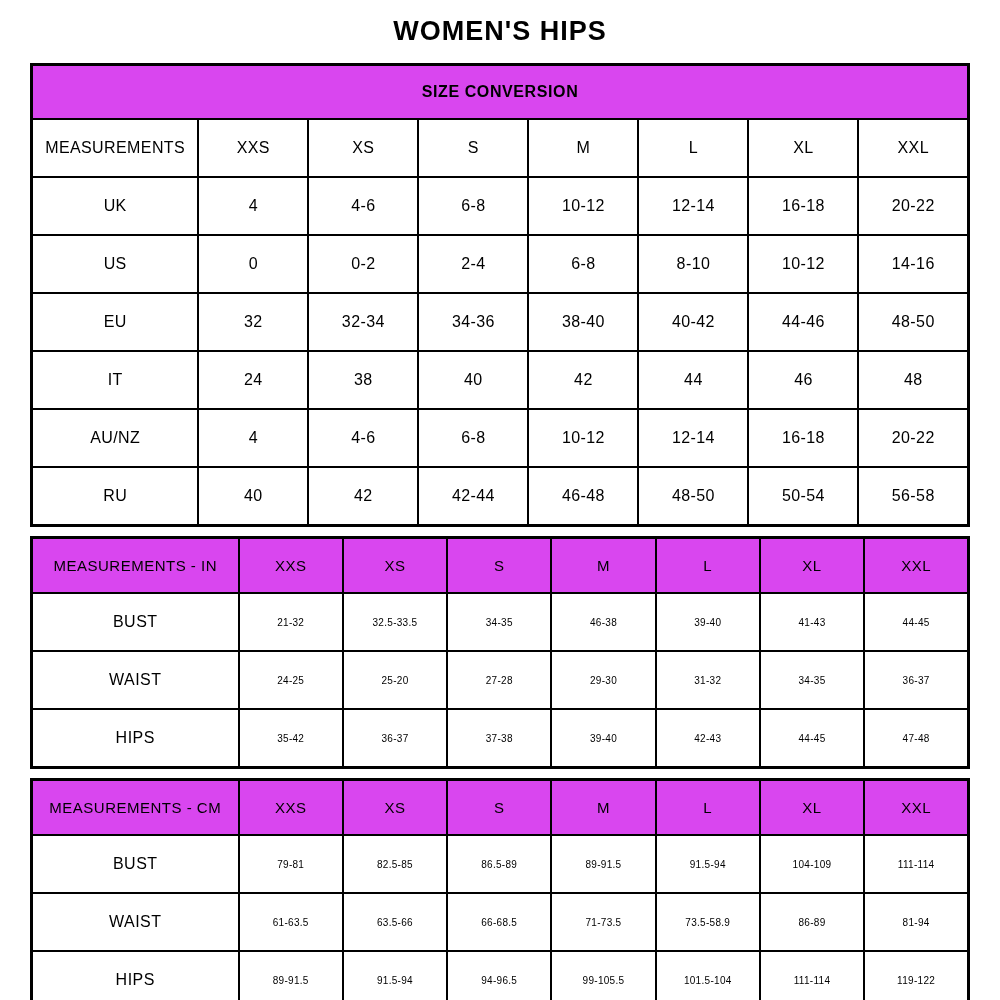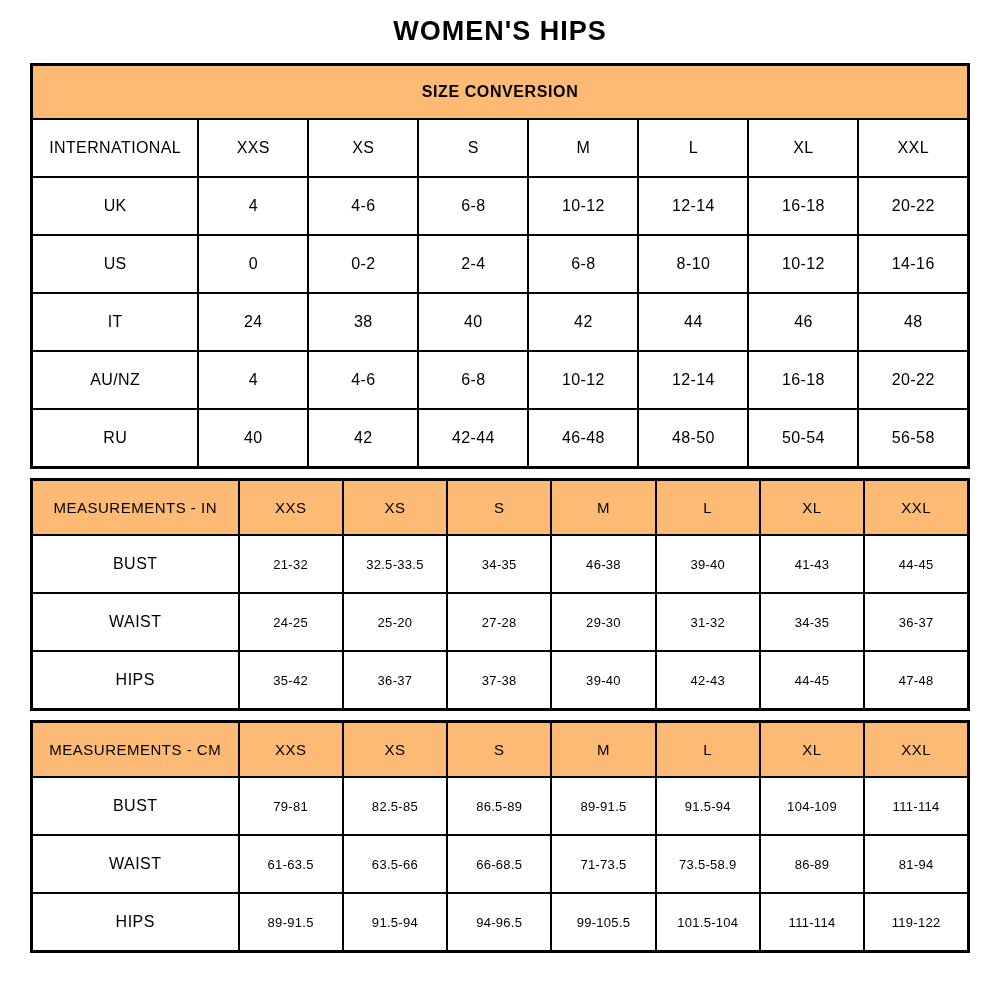--- a/index.html
+++ b/index.html
@@ -42,40 +42,40 @@
     white-space: nowrap;
   }
   
   .tbl-conv .banner {
     height: 52px;
     font-size: 16px;
     font-weight: 700;
     letter-spacing: 0.6px;
   }
   .banner, .hdr-cell {
-    background: #fdba74;
+    background: #d946ef;
   }
   .tbl-conv td {
     height: 56px;
     font-size: 16px;
     font-weight: 400;
     letter-spacing: 0.4px;
   }
   .tbl-conv col.labelcol { width: 17.8%; }
   
   .tbl-meas col.labelcol { width: 22.1%; }
   .tbl-meas .hdr-cell {
     height: 53px;
     font-size: 15px;
     font-weight: 400;
     letter-spacing: 0.5px;
   }
   .tbl-meas td {
     height: 56px;
-    font-size: 13px;
+    font-size: 10px;
     font-weight: 400;
     letter-spacing: 0.3px;
   }
   .tbl-meas td.rowlabel {
     font-size: 16px;
     letter-spacing: 0.5px;
   }
 </style>
 </head>
 <body>
@@ -95,21 +95,21 @@
         <col>
         <col>
     </colgroup>
     <thead>
       <tr>
         <th class="banner" colspan="8">SIZE CONVERSION</th>
       </tr>
     </thead>
     <tbody>
         <tr>
-          <td>INTERNATIONAL</td>
+          <td>MEASUREMENTS</td>
           <td>XXS</td>
           <td>XS</td>
           <td>S</td>
           <td>M</td>
           <td>L</td>
           <td>XL</td>
           <td>XXL</td>
         </tr>
         <tr>
           <td class="rowlabel">UK</td>
@@ -125,20 +125,30 @@
           <td class="rowlabel">US</td>
           <td>0</td>
           <td>0-2</td>
           <td>2-4</td>
           <td>6-8</td>
           <td>8-10</td>
           <td>10-12</td>
           <td>14-16</td>
         </tr>
         <tr>
+          <td class="rowlabel">EU</td>
+          <td>32</td>
+          <td>32-34</td>
+          <td>34-36</td>
+          <td>38-40</td>
+          <td>40-42</td>
+          <td>44-46</td>
+          <td>48-50</td>
+        </tr>
+        <tr>
           <td class="rowlabel">IT</td>
           <td>24</td>
           <td>38</td>
           <td>40</td>
           <td>42</td>
           <td>44</td>
           <td>46</td>
           <td>48</td>
         </tr>
         <tr>

